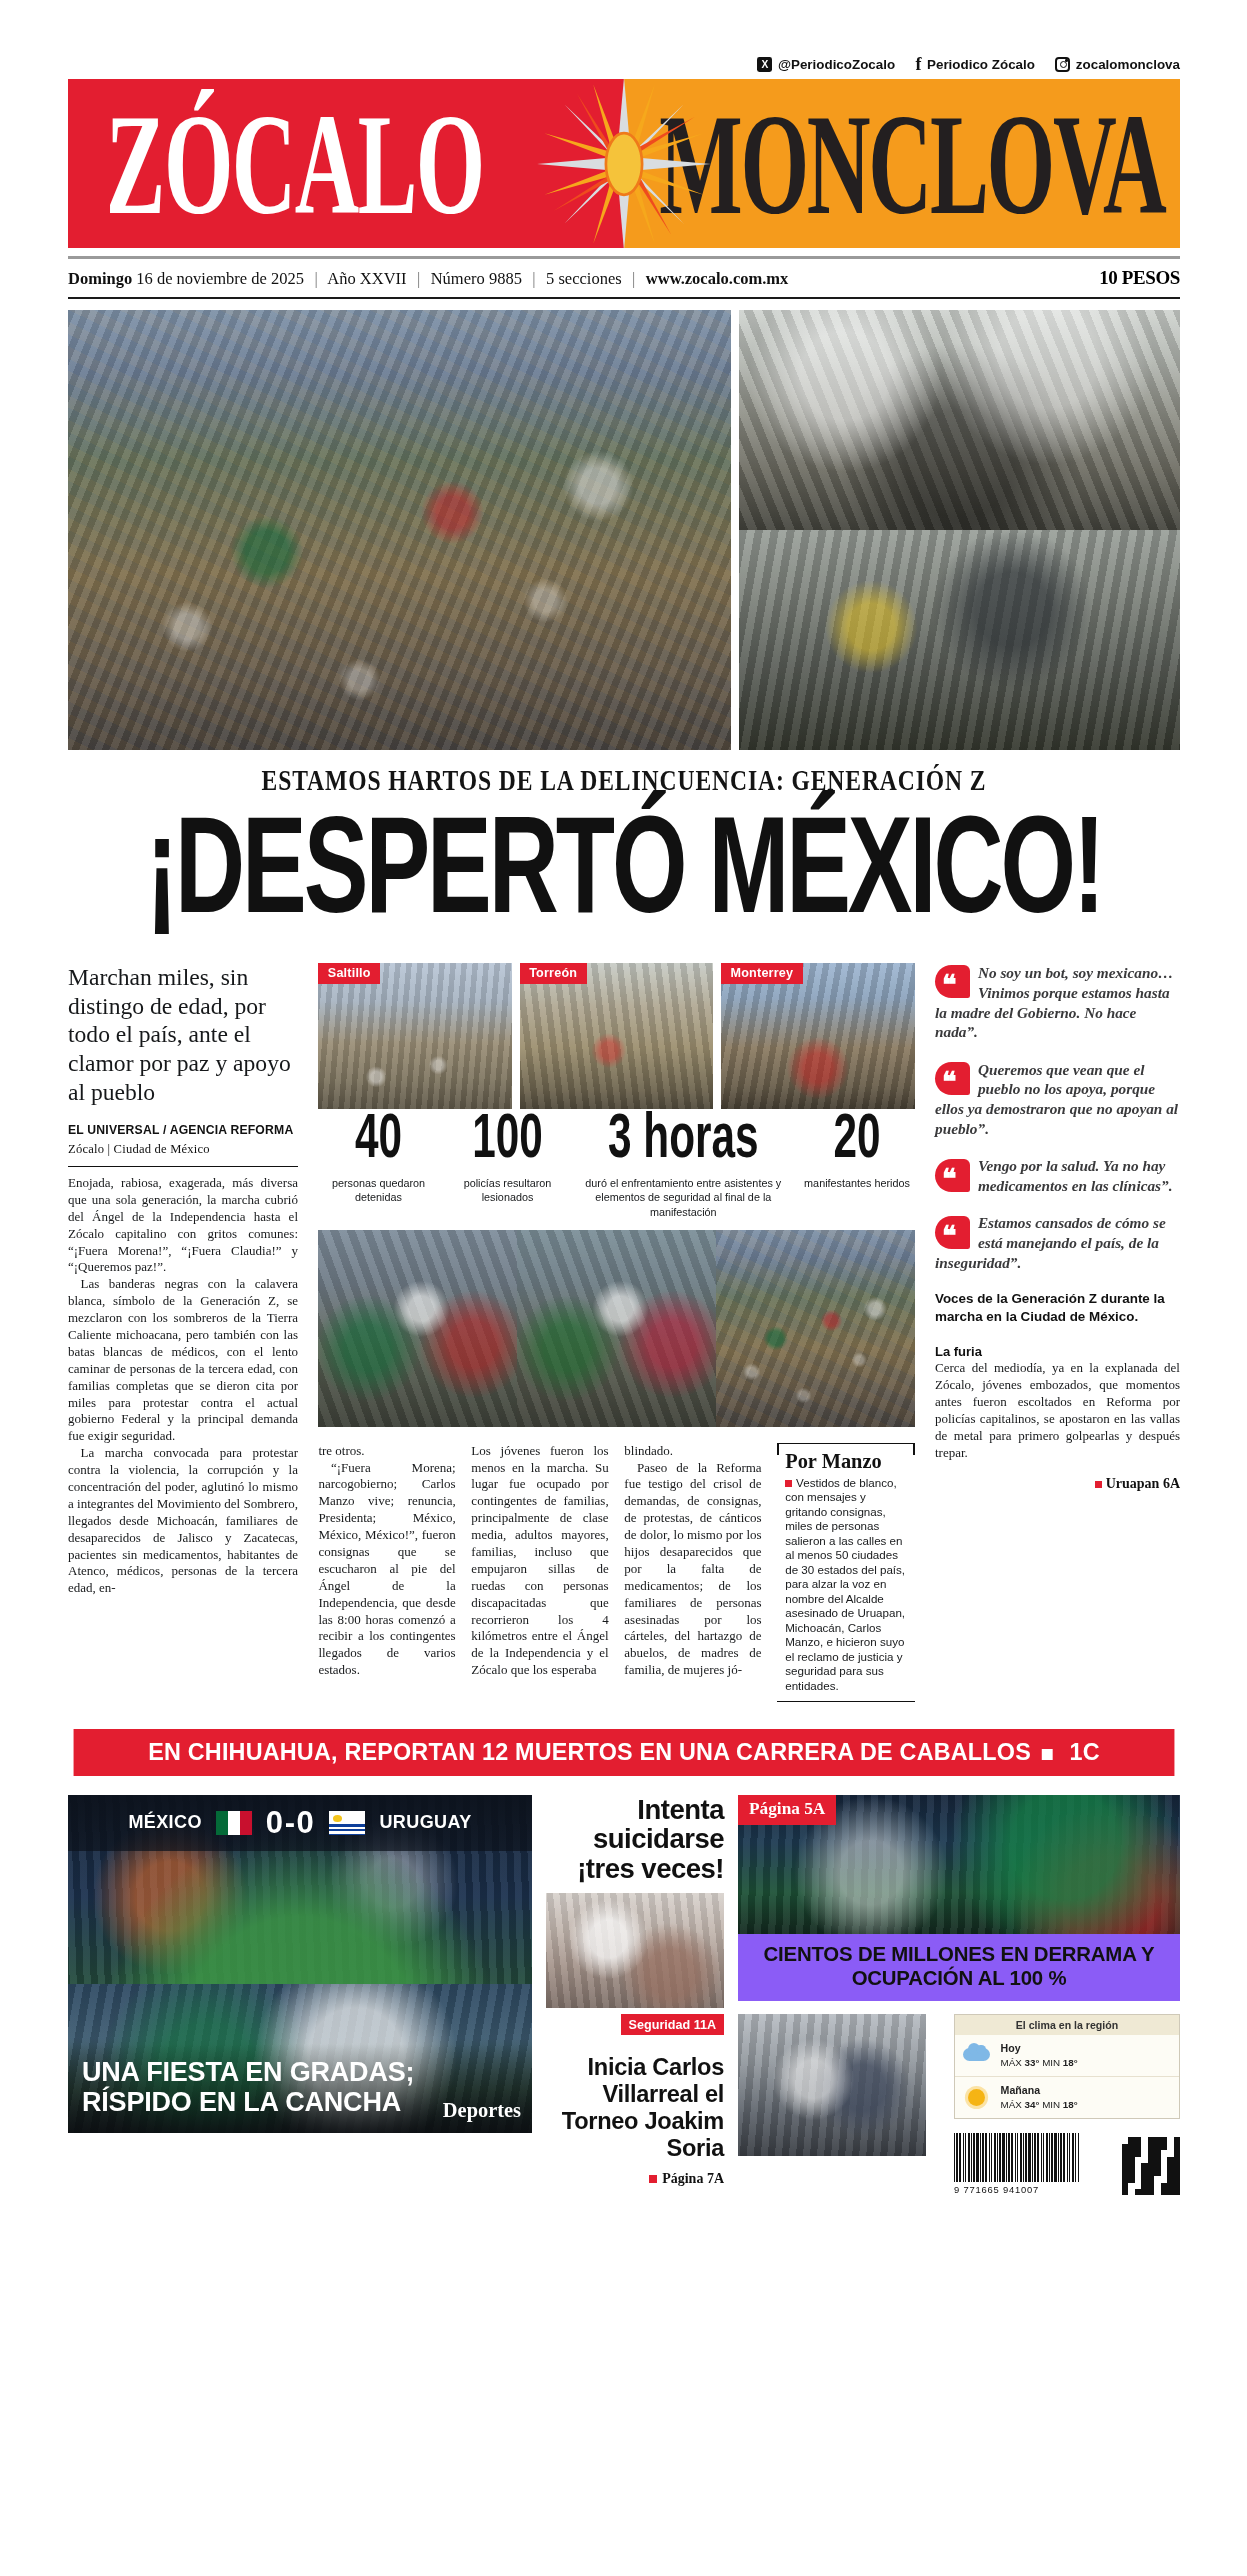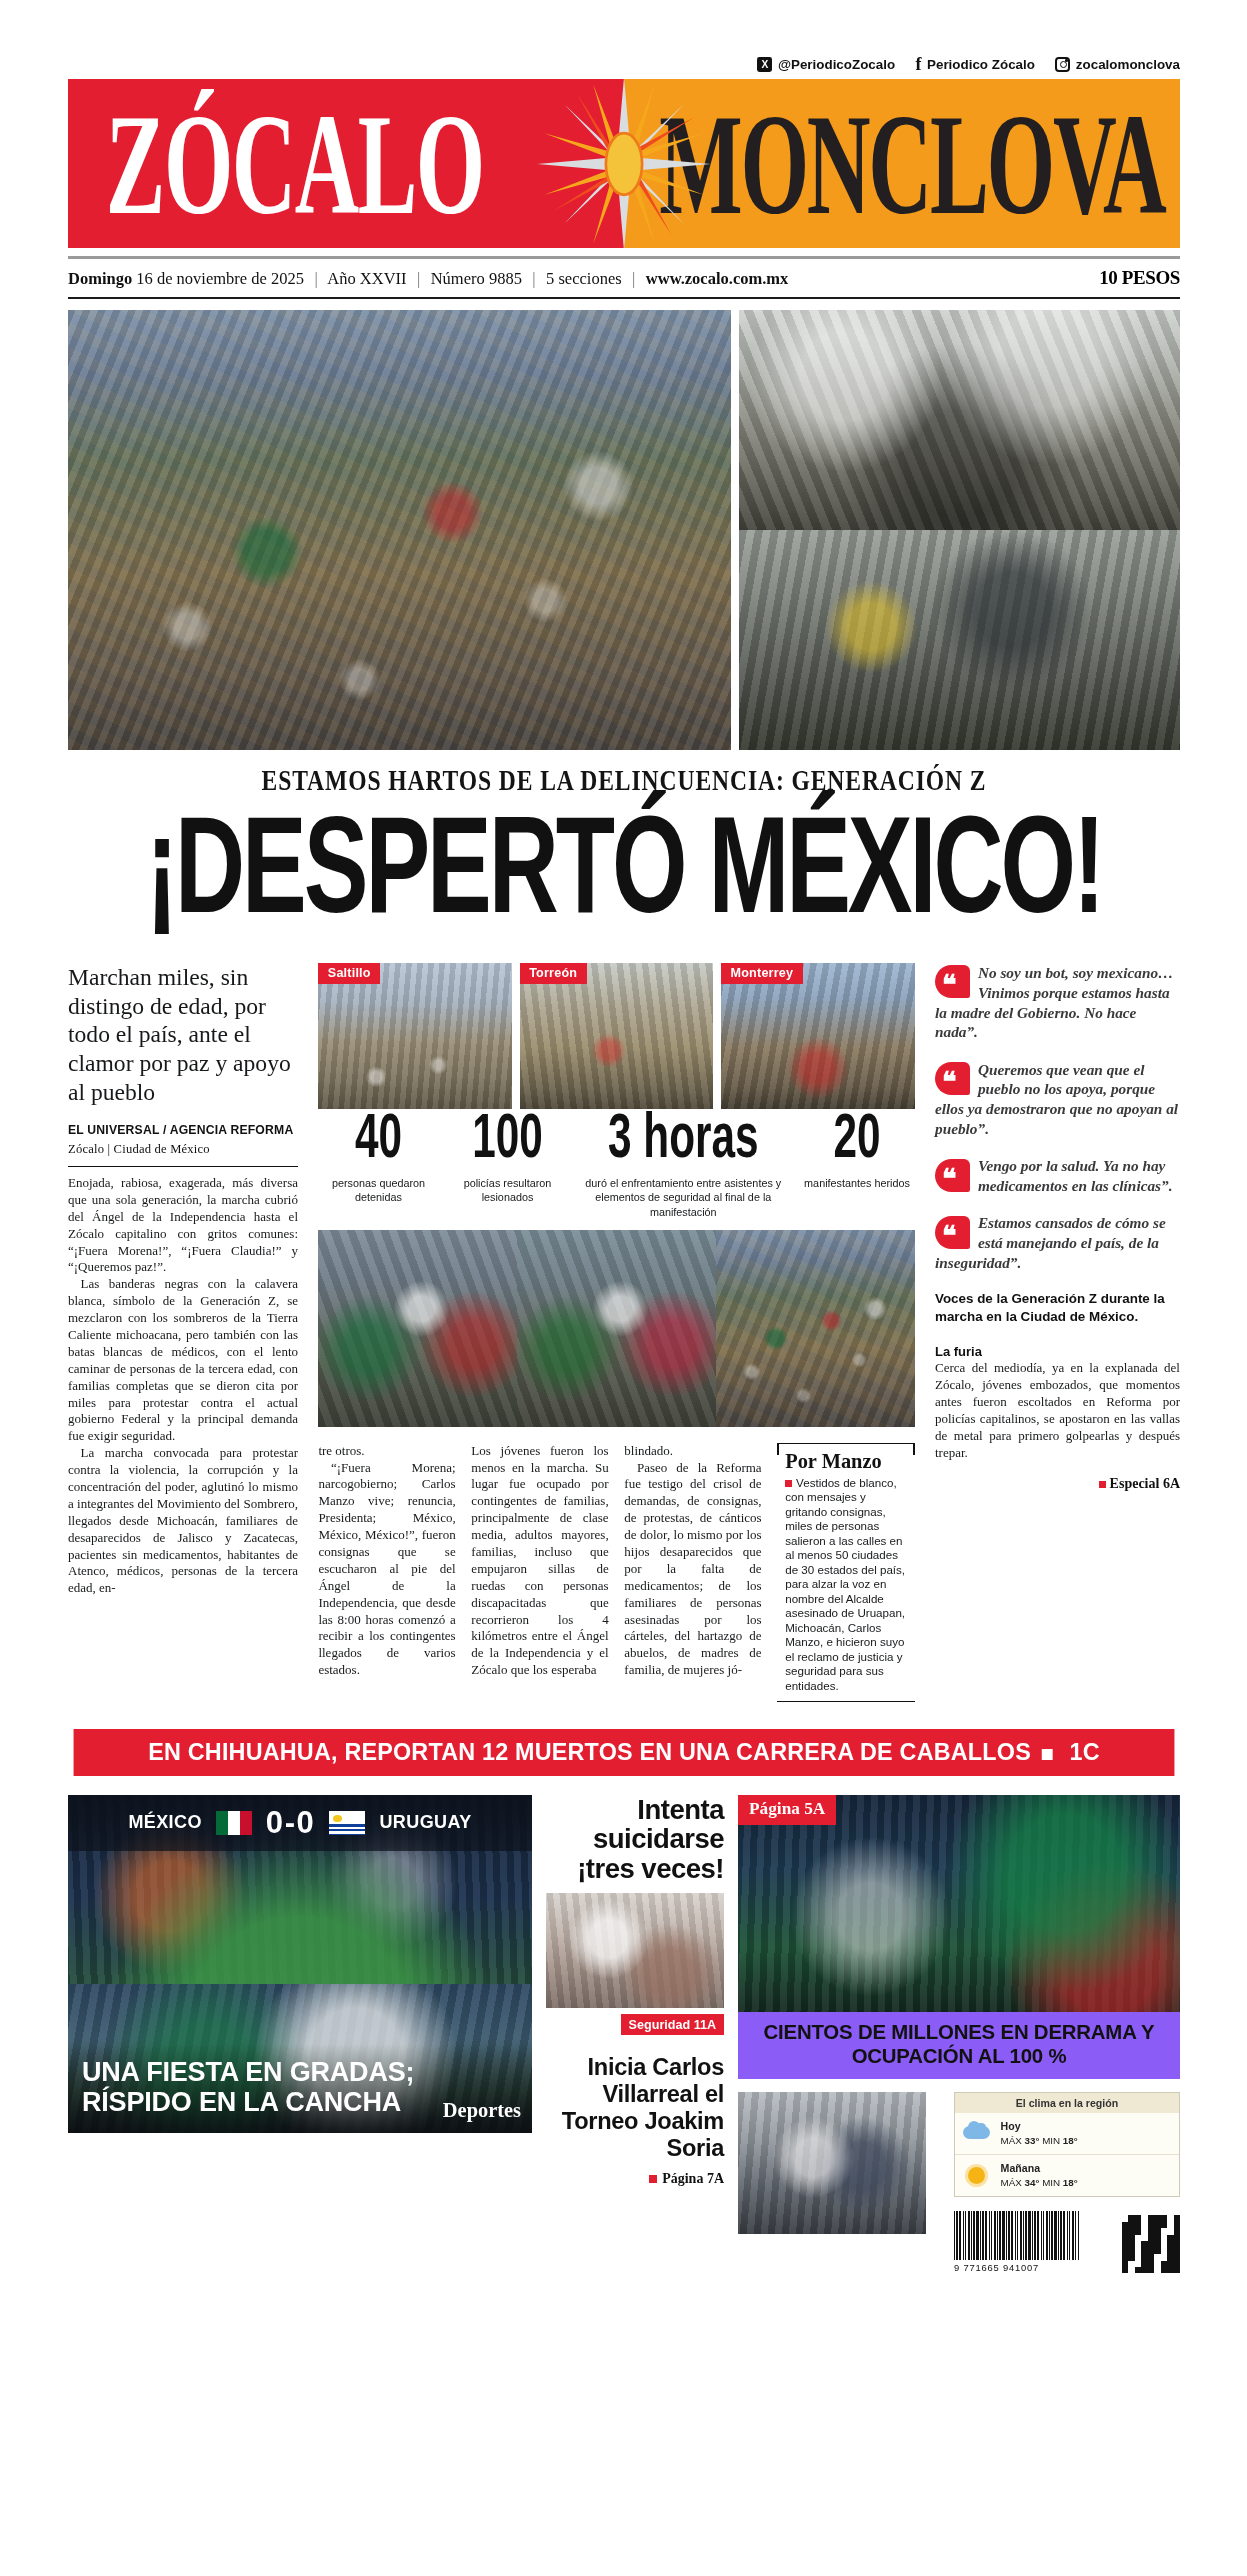--- a/index.html
+++ b/index.html
@@ -312,21 +312,21 @@
     margin-top:19px; font-family:"Liberation Sans", sans-serif; font-weight:700;
     font-size:23.6px; line-height:1.14; text-align:right; color:#111; letter-spacing:-0.3px;
   }
   .pagina-7a {
     margin-top:9.4px; text-align:right; font-family:"Liberation Serif", serif;
     font-weight:700; font-size:14px; color:#111;
   }
   .rsq { display:inline-block; width:8.6px; height:8.6px; background:#e31e30; margin-right:4.7px; }
 
   .right-col { display:flex; flex-direction:column; }
-  .derrama-photo { height:217px; position:relative; overflow:hidden; }
+  .derrama-photo { height:139px; position:relative; overflow:hidden; }
   .pagina-tag {
     position:absolute; top:0; left:0; background:#e31e30; color:#fff;
     font-family:"Liberation Serif", serif; font-weight:700; font-size:17.3px; padding:4.7px 11px 5.5px; z-index:3;
   }
   .derrama-cap {
     background:#8b5cf6; padding:9.4px 7.9px 11px; text-align:center;
     font-family:"Liberation Sans", sans-serif; font-weight:700; font-size:20.4px;
     line-height:1.16; color:#111; letter-spacing:-0.2px;
   }
   .right-lower { display:grid; grid-template-columns: 1fr 1fr; gap:28px; margin-top:12.6px; }
@@ -550,21 +550,21 @@
             <span>❝</span>
           </div>
         <div class="quote-text">Estamos cansados de cómo se está manejando el país, de la inseguridad”.</div>
       </div>
       <div class="voces">Voces de la Generación Z durante la marcha en la Ciudad de México.</div>
       <div class="body-txt">
         <p style="text-indent:0"><span class="furia-h">La furia</span></p>
         <p style="text-indent:0">Cerca del mediodía, ya en la explanada del Zócalo, jóvenes embozados, que momentos antes fueron escoltados en Reforma por policías capitalinos, se apostaron en las vallas de metal para primero golpearlas y después trepar.</p>
       </div>
       <div class="especial">
-        <span class="red-square"></span><span>Especial 6A</span>
+        <span class="red-square"></span><span>Uruapan 6A</span>
       </div>
     </div>
   </div>
 
   <div class="red-banner">
     <span>EN CHIHUAHUA, REPORTAN 12 MUERTOS EN UNA CARRERA DE CABALLOS</span>
     <span class="wsq"></span><span class="pg">1C</span>
   </div>
 
   <div class="bottom">

